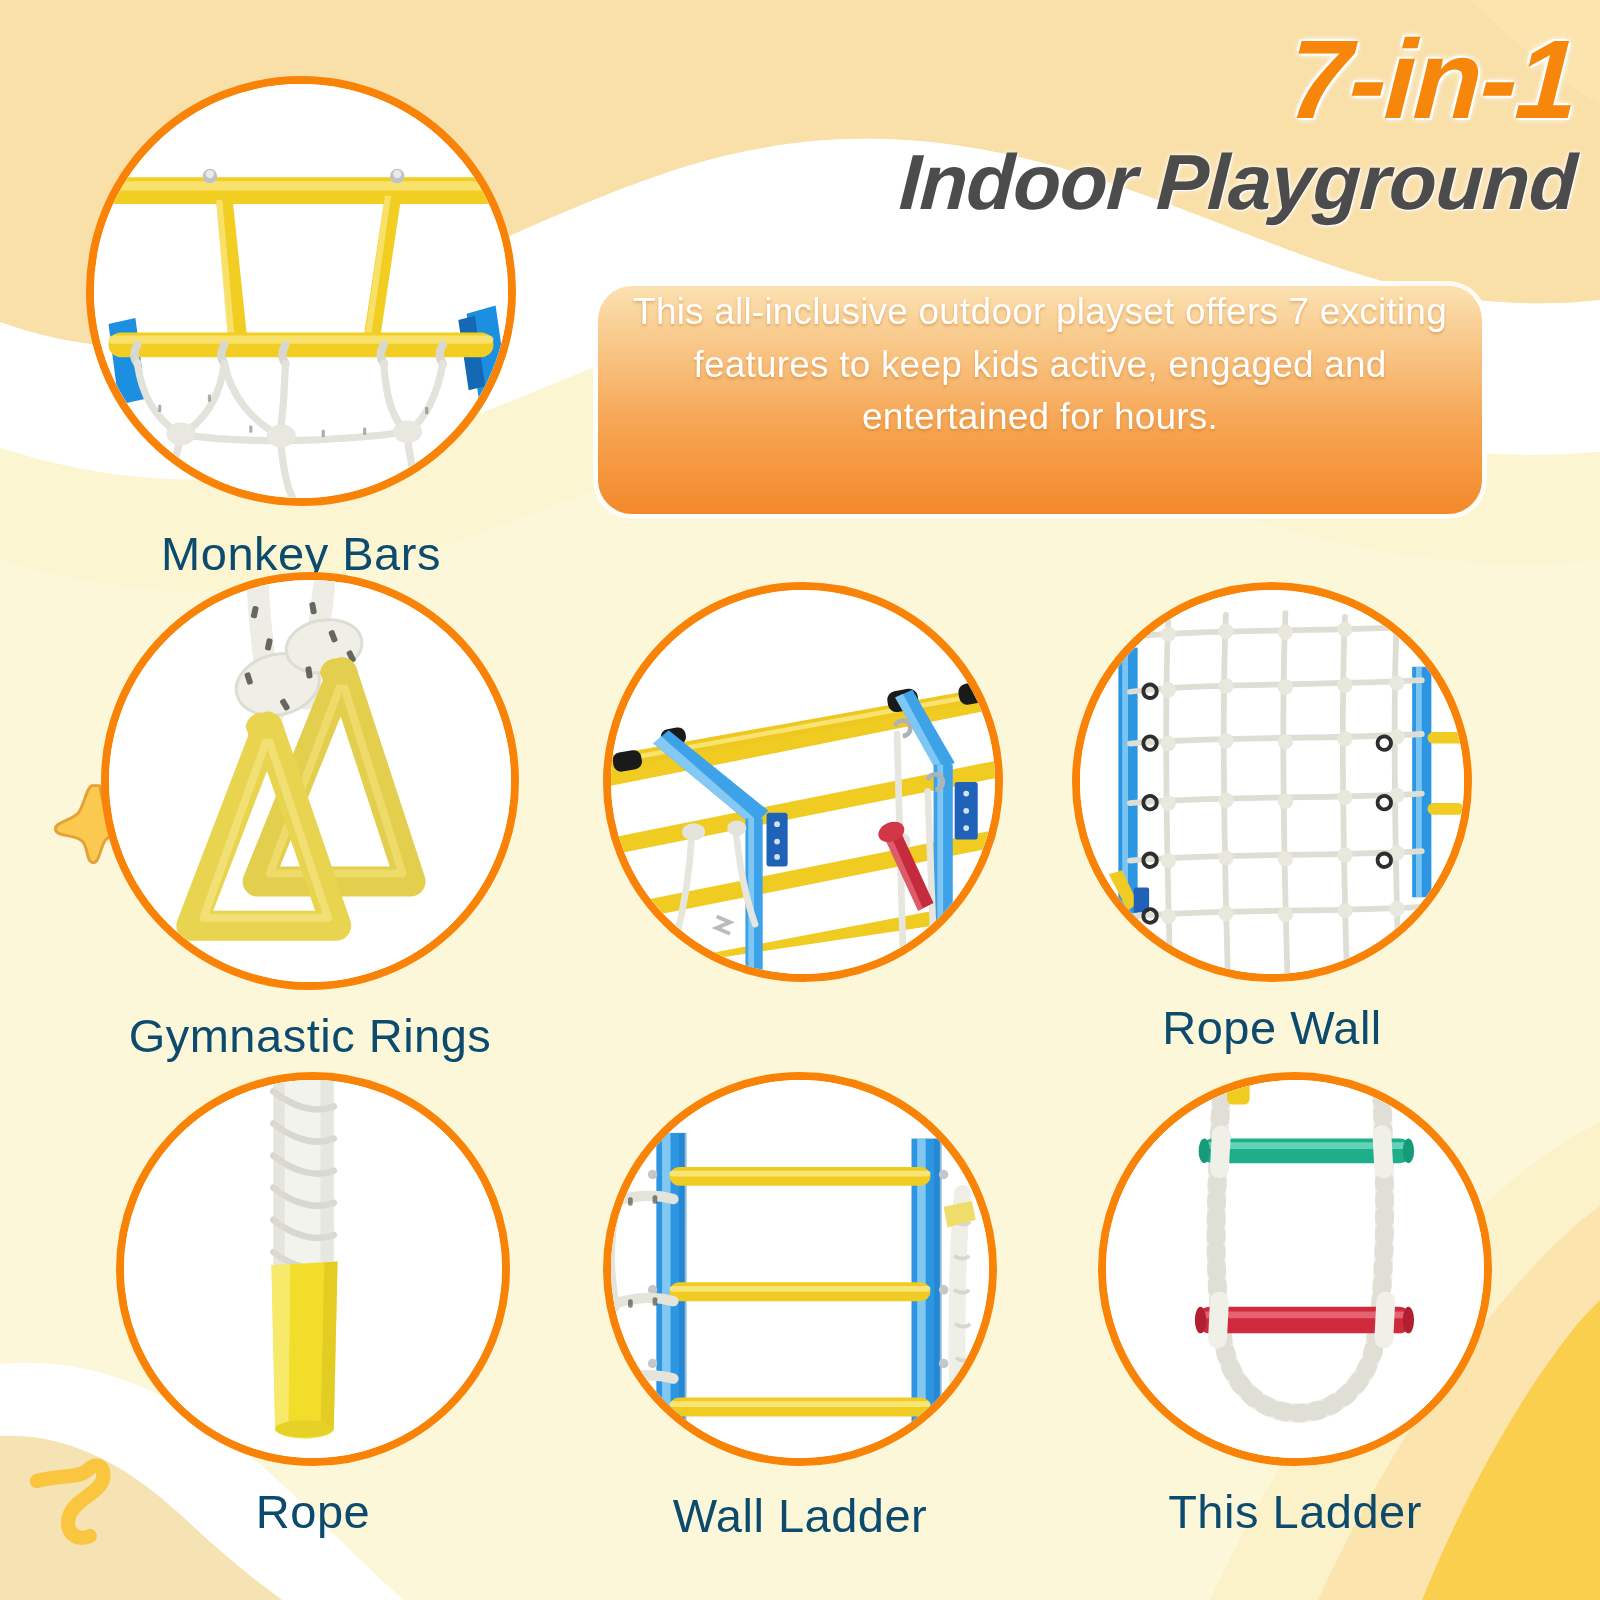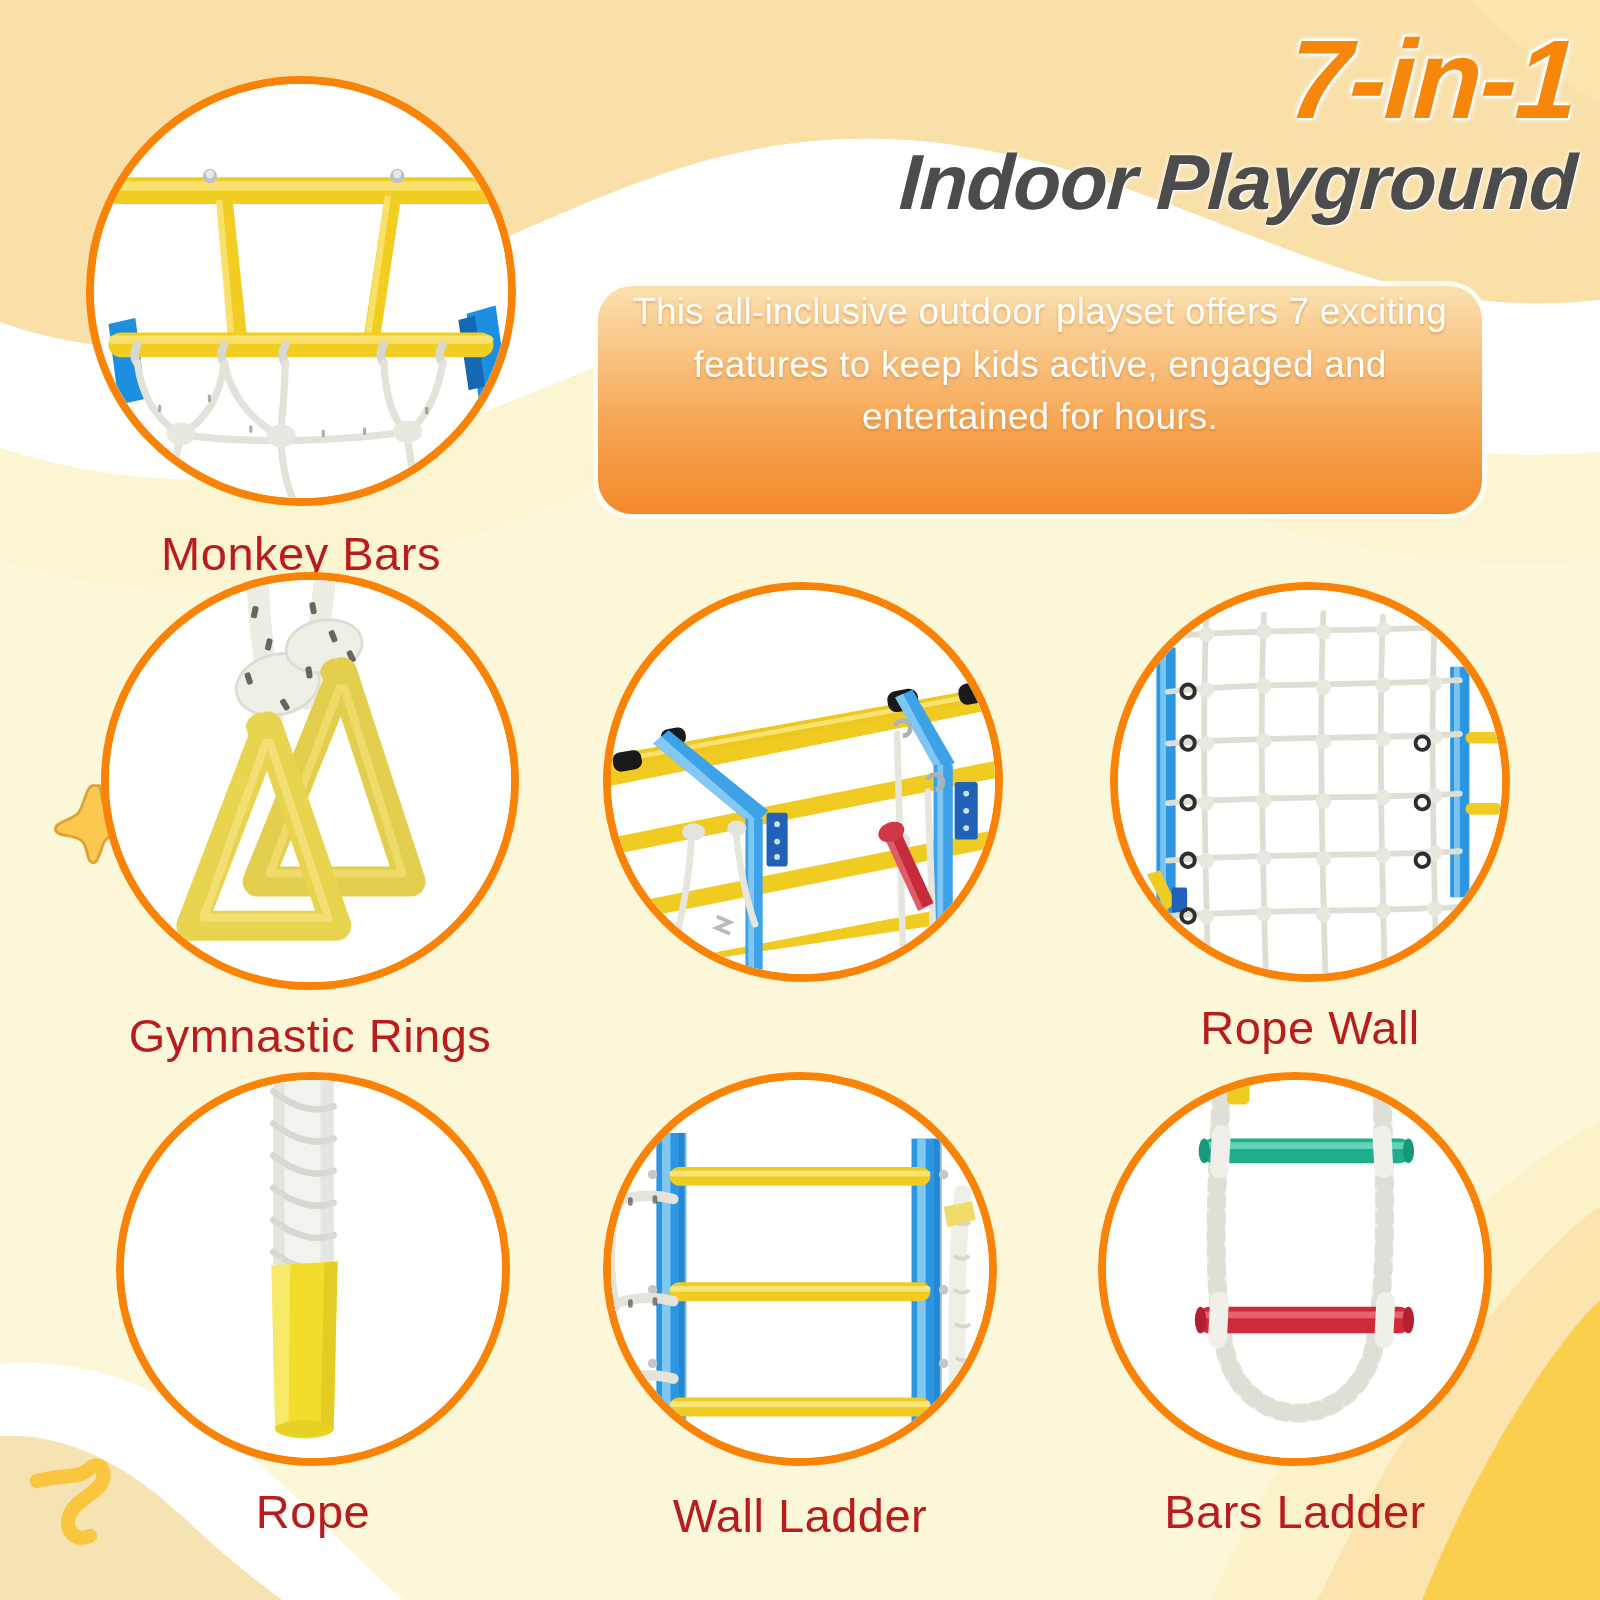--- a/index.html
+++ b/index.html
@@ -72,41 +72,41 @@
   .feature { position:absolute; z-index:3; }
   .circle-wrap {
     position:relative;
     border-radius:50%;
     background:#ffffff;
     border:8px solid #F98307;
     overflow:hidden;
   }
   .caption {
     text-align:center;
-    color:#b91c1c;
+    color:#0c4a6e;
     font-size:47px;
     line-height:1;
     letter-spacing:0.5px;
     white-space:nowrap;
   }
 
   
   #f-monkey-bars   { left:86px;  top:76px;  }
   #f-monkey-bars  .circle-wrap { width:430px; height:430px; }
   #f-monkey-bars  .caption { margin-top:24px; width:430px; }
 
   #f-gym-rings     { left:101px; top:572px; }
   #f-gym-rings    .circle-wrap { width:418px; height:418px; }
   #f-gym-rings    .caption { margin-top:22px; width:418px; }
 
   #f-pullup-bar    { left:603px; top:582px; }
   #f-pullup-bar   .circle-wrap { width:400px; height:400px; }
   #f-pullup-bar   .caption { margin-top:22px; width:400px; }
 
-  #f-rope-wall     { left:1110px;top:582px; }
+  #f-rope-wall     { left:1072px;top:582px; }
   #f-rope-wall    .circle-wrap { width:400px; height:400px; }
   #f-rope-wall    .caption { margin-top:22px; width:400px; }
 
   #f-rope          { left:116px; top:1072px;}
   #f-rope         .circle-wrap { width:394px; height:394px; }
   #f-rope         .caption { margin-top:22px; width:394px; }
 
   #f-wall-ladder   { left:603px; top:1072px;}
   #f-wall-ladder  .circle-wrap { width:394px; height:394px; }
   #f-wall-ladder  .caption { margin-top:26px; width:394px; }
@@ -519,14 +519,14 @@
       <ellipse cx="320" cy="254" rx="6" ry="14" fill="#B21F30"></ellipse>
 
       <g stroke="#F0F0E8" stroke-width="20" stroke-linecap="round" fill="none">
         <path d="M122,58 L120,94"></path>
         <path d="M292,58 L294,94"></path>
         <path d="M120,234 L118,274"></path>
         <path d="M296,234 L294,274"></path>
       </g>
     </svg>
   </div>
-  <div class="caption">Bars Ladder</div>
+  <div class="caption">This Ladder</div>
 </div>
 
 </body></html>

